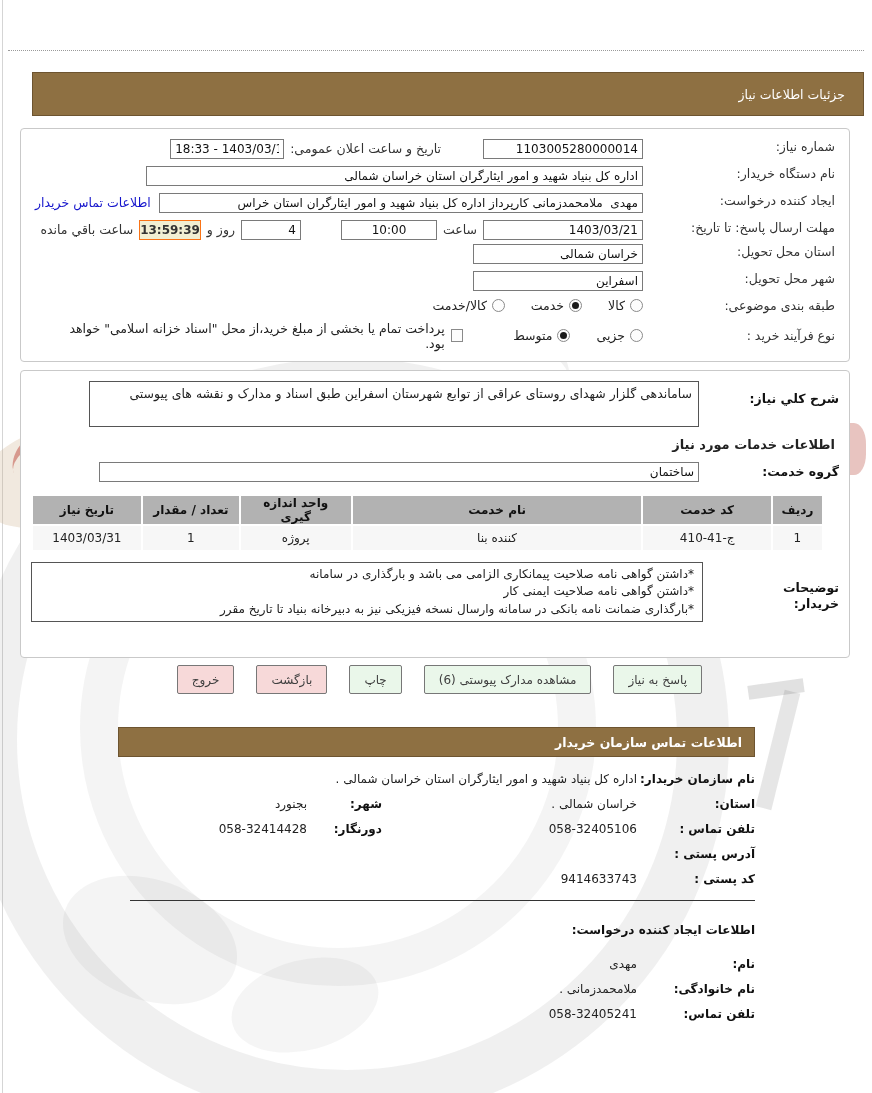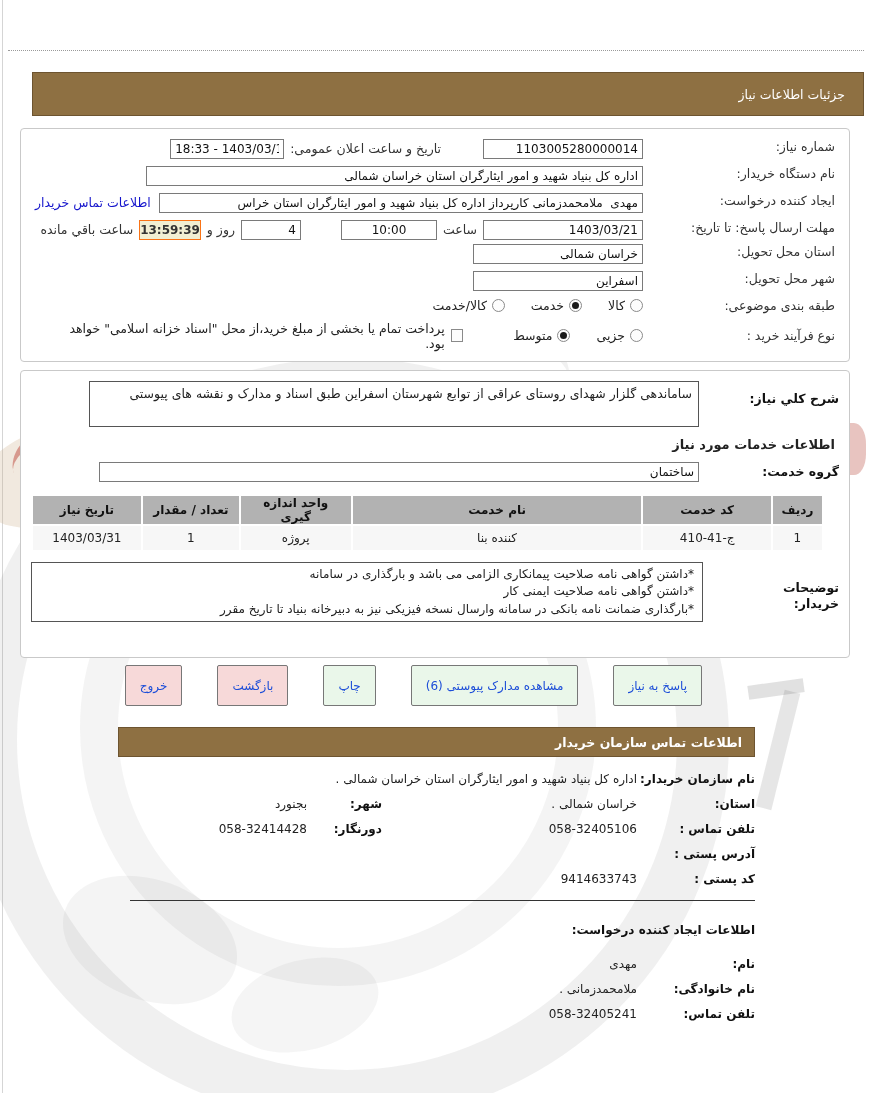--- a/index.html
+++ b/index.html
@@ -68,23 +68,23 @@
   table.svc td{background:#f7f7f7;color:#222;font-size:12px;height:24px;text-align:center;padding:0 6px;}
   .c-row{width:38px;} .c-code{width:125px;} .c-name{width:315px;}
   .c-unit{width:108px;} .c-qty{width:92px;} .c-date{width:100px;}
   .notesbox{box-sizing:border-box;width:688px;border:1px solid #555;padding:3px 8px;
             font-size:12px;line-height:1.45;direction:rtl;text-align:right;background:#fff;}
   .notesbox div{white-space:nowrap;}
 
   
   .btnrow{position:absolute;top:665px;left:20px;width:832px;display:flex;direction:rtl;
           align-items:center;padding-right:150px;box-sizing:border-box;}
-  .btn{box-sizing:border-box;height:41px;border:1px solid #777;border-radius:2px;
-       font-family:"DejaVu Sans", sans-serif;font-size:12px;color:#1d4ed8;
-       padding:2px 14px;margin-left:35px;cursor:pointer;white-space:nowrap;}
+  .btn{box-sizing:border-box;height:29px;border:1px solid #777;border-radius:2px;
+       font-family:"DejaVu Sans", sans-serif;font-size:12px;color:#404040;
+       padding:2px 14px;margin-left:22px;cursor:pointer;white-space:nowrap;}
   .btn.green{background:#eaf7ea;}
   .btn.pink{background:#f7d9d9;}
 
   
   .contact{position:absolute;left:118px;top:772px;width:637px;direction:rtl;font-size:12px;}
   .crow{display:flex;align-items:flex-start;margin-bottom:11px;}
   .clabel{width:118px;flex:0 0 118px;font-weight:bold;color:#111;}
   .cval{width:255px;flex:0 0 255px;color:#222;}
   .clabel2{width:75px;flex:0 0 75px;font-weight:bold;color:#111;}
   .cval2{color:#222;}

